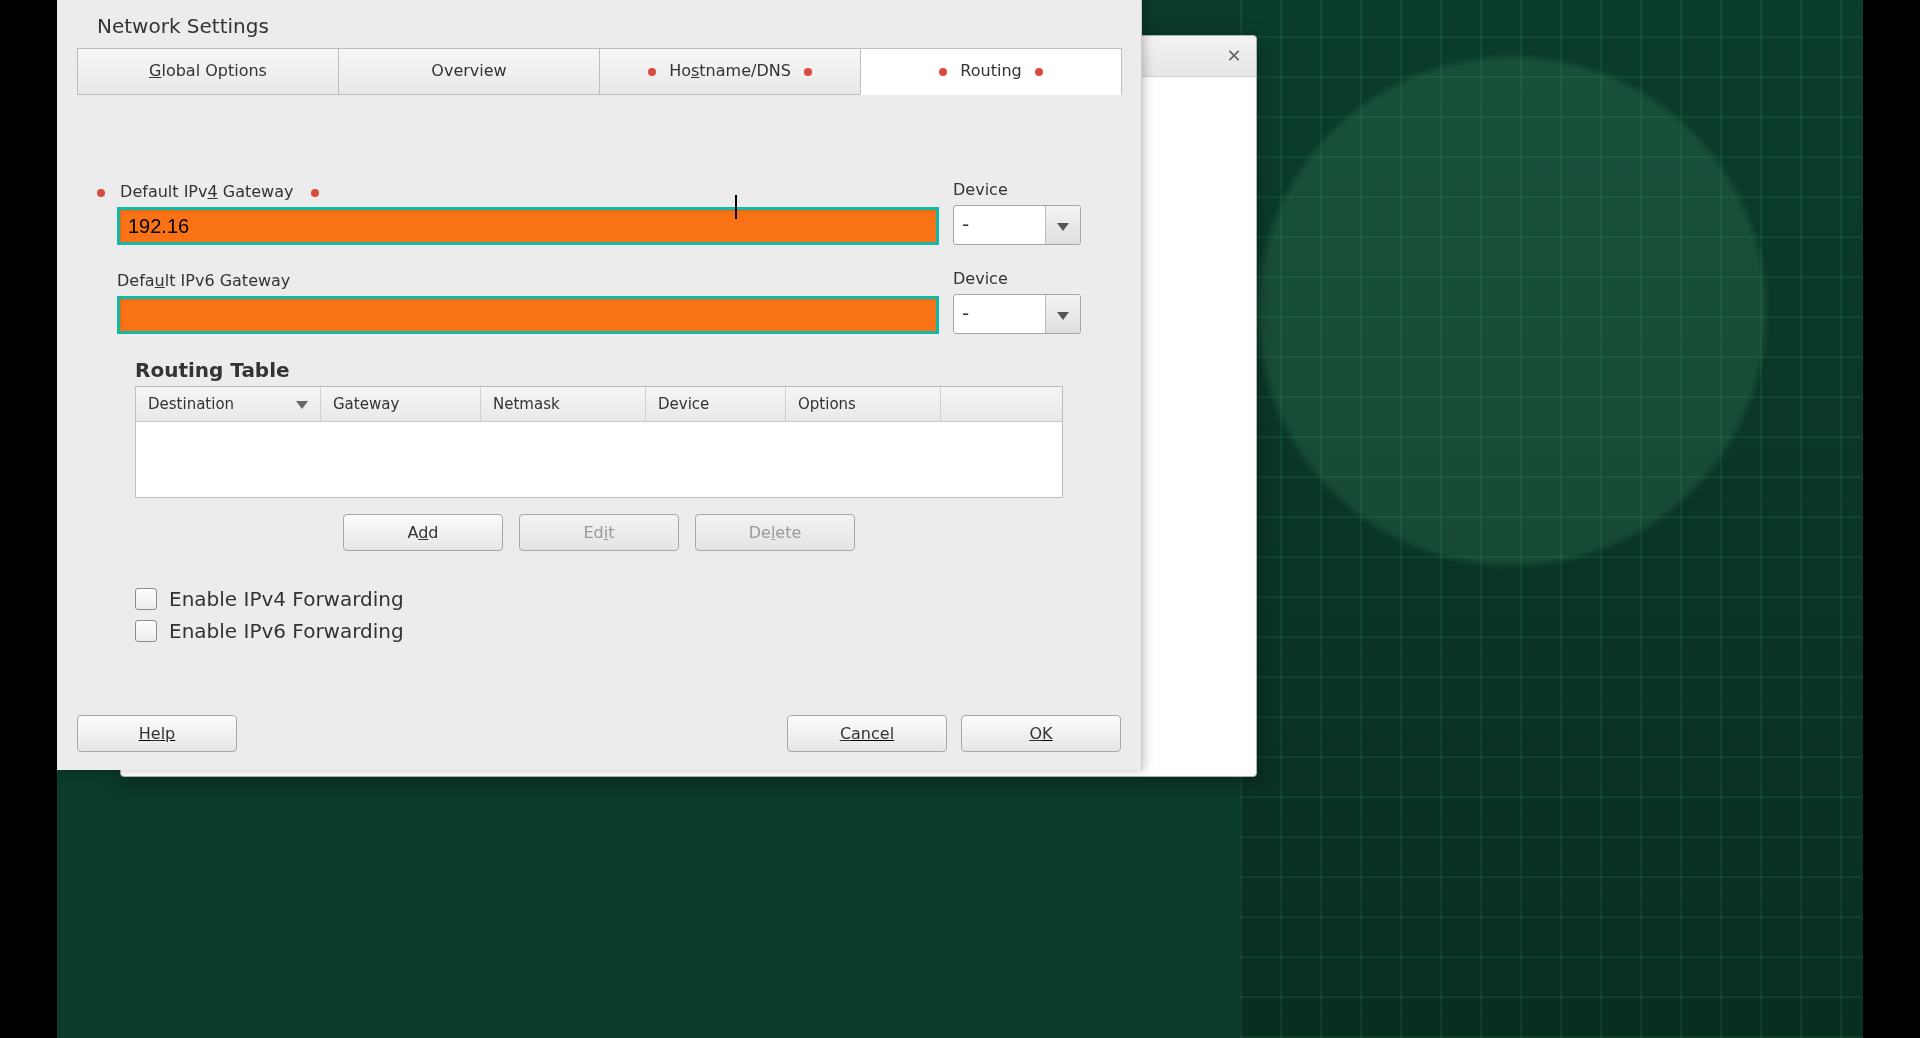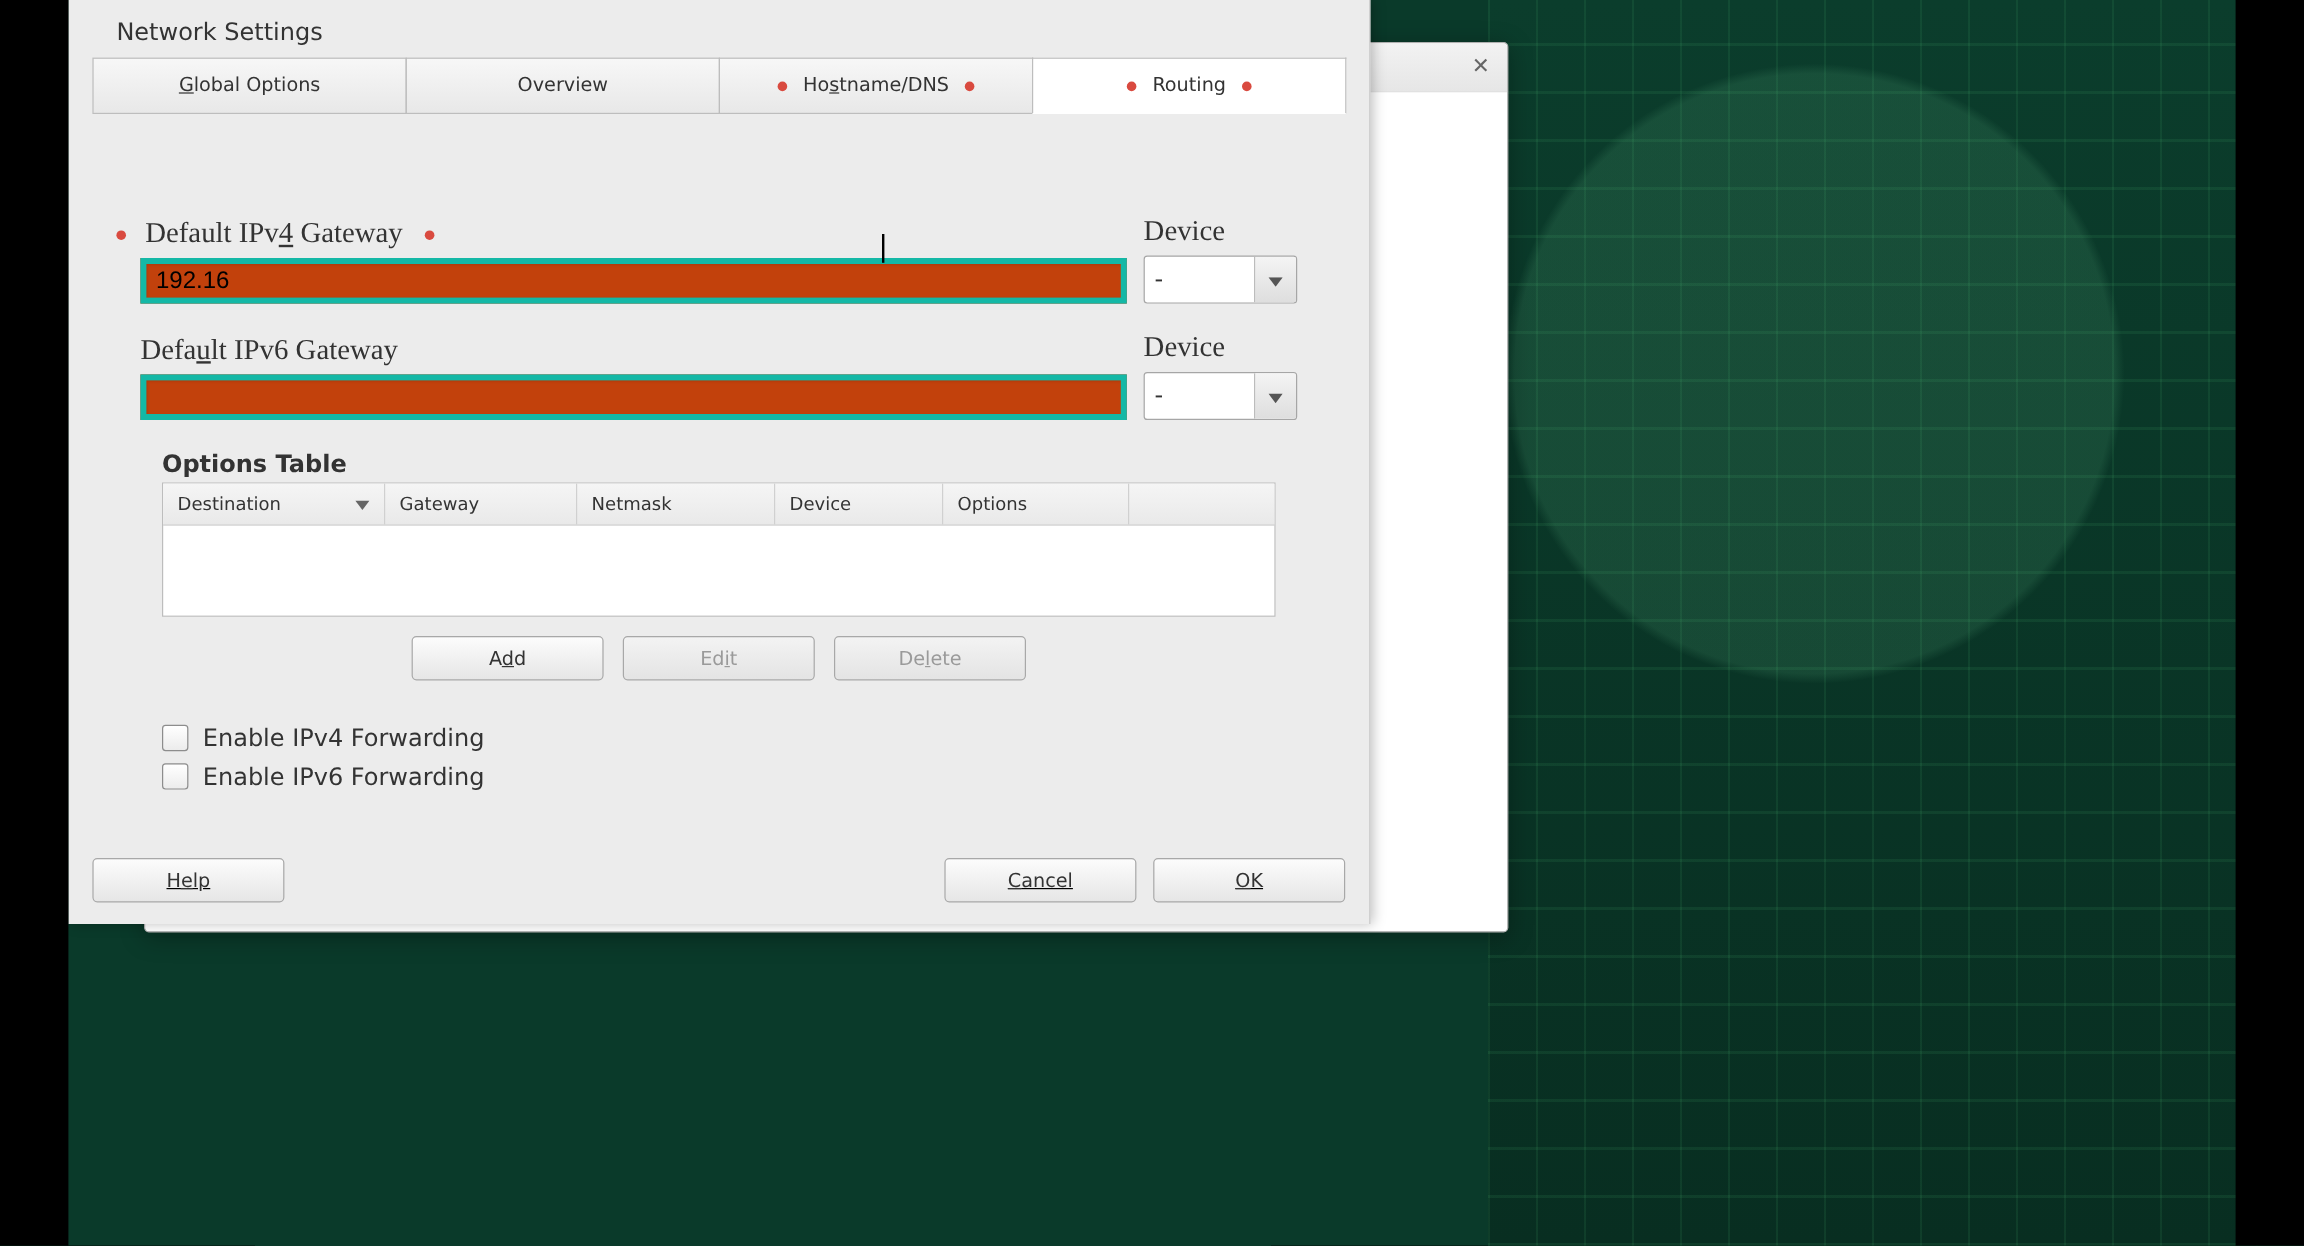--- a/index.html
+++ b/index.html
@@ -122,41 +122,40 @@
     align-items: flex-end;
     gap: 14px;
     margin-bottom: 24px;
   }
   .field {
     display: flex;
     flex-direction: column;
   }
   .field.grow { flex: 1; }
   .label {
-    font-size: 24px;
+    font-size: 16px;
     color: #333;
     margin-bottom: 6px;
     position: relative;
-    font-family: Liberation Serif, serif;
   }
   .label .red-dot {
     display: inline-block;
     width: 8px; height: 8px;
     background: #d94a3f;
     border-radius: 50%;
     vertical-align: middle;
   }
   .label .red-dot.before { margin-right: 10px; margin-left: -20px; }
   .label .red-dot.after  { margin-left: 12px; }
   .label .u { text-decoration: underline; }
 
   .text-input {
     height: 38px;
-    border: 5px solid #14b8a6;
-    background: #c2410c;
+    border: 3px solid #14b8a6;
+    background: #f97316;
     font-size: 20px;
     padding: 0 8px;
     box-sizing: border-box;
     box-shadow: inset 1px 1px 2px rgba(0,0,0,0.1);
   }
   .combo {
     width: 126px; height: 38px;
     display: flex;
     border: 1px solid #a6a6a6;
     border-radius: 3px;
@@ -356,21 +355,21 @@
               <span>
                 <svg viewBox="0 0 12 8">
                     <polygon points="0,0 12,0 6,8" fill="#555"></polygon>
                   </svg>
               </span>
             </div>
           </div>
         </div>
       </div>
 
-      <div class="section-label">Options Table</div>
+      <div class="section-label">Routing Table</div>
       <div class="table">
         <div class="thead">
           <div class="th th1">
             <span>Destination</span>
             <span class="sort-arrow">
               <svg viewBox="0 0 12 8">
                   <polygon points="0,0 12,0 6,8" fill="#666"></polygon>
                 </svg>
             </span>
           </div>

